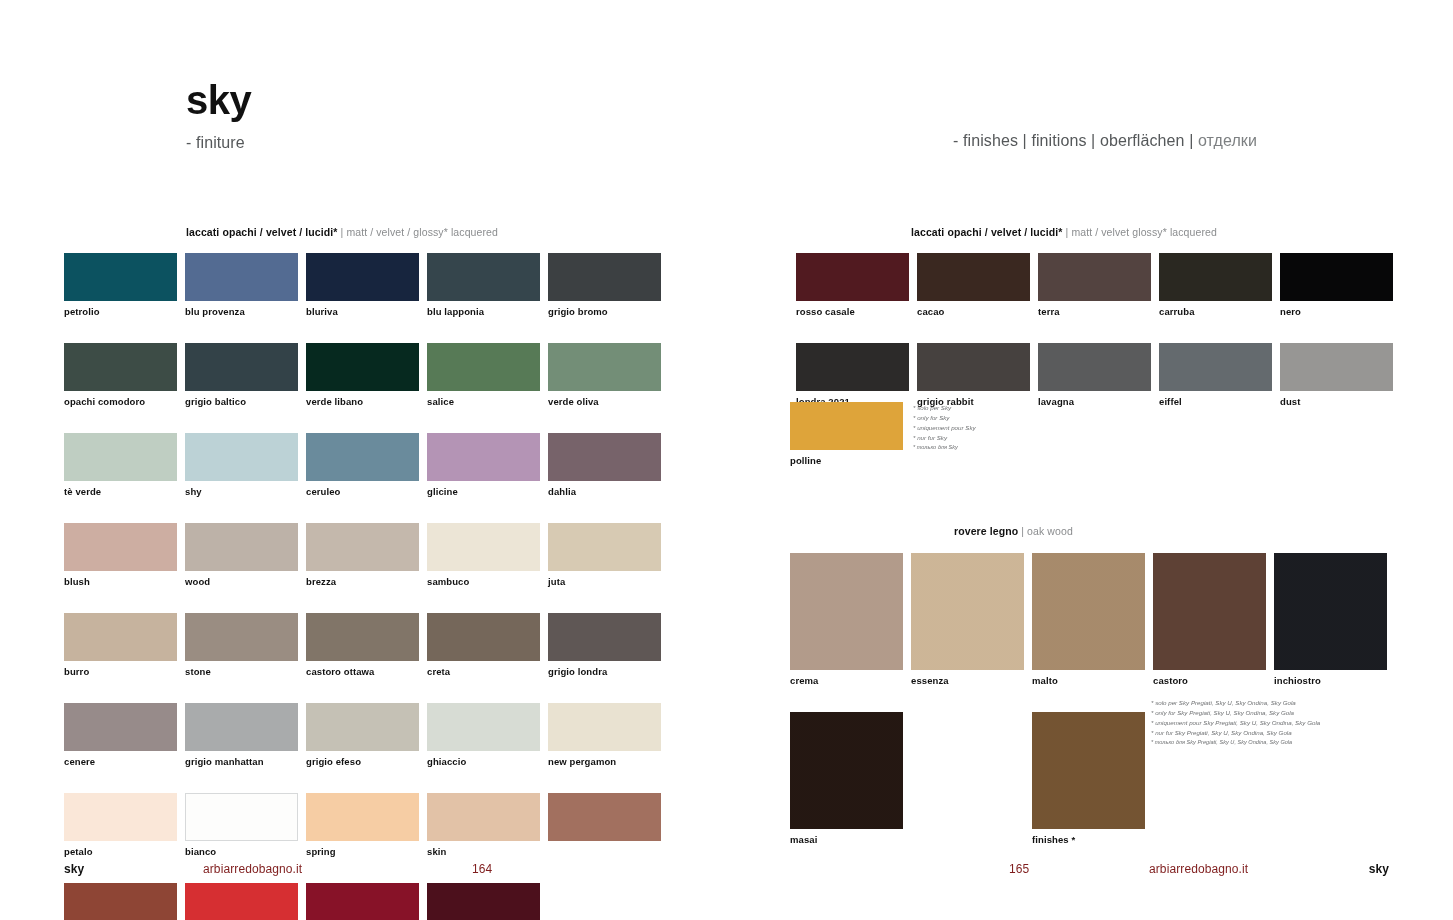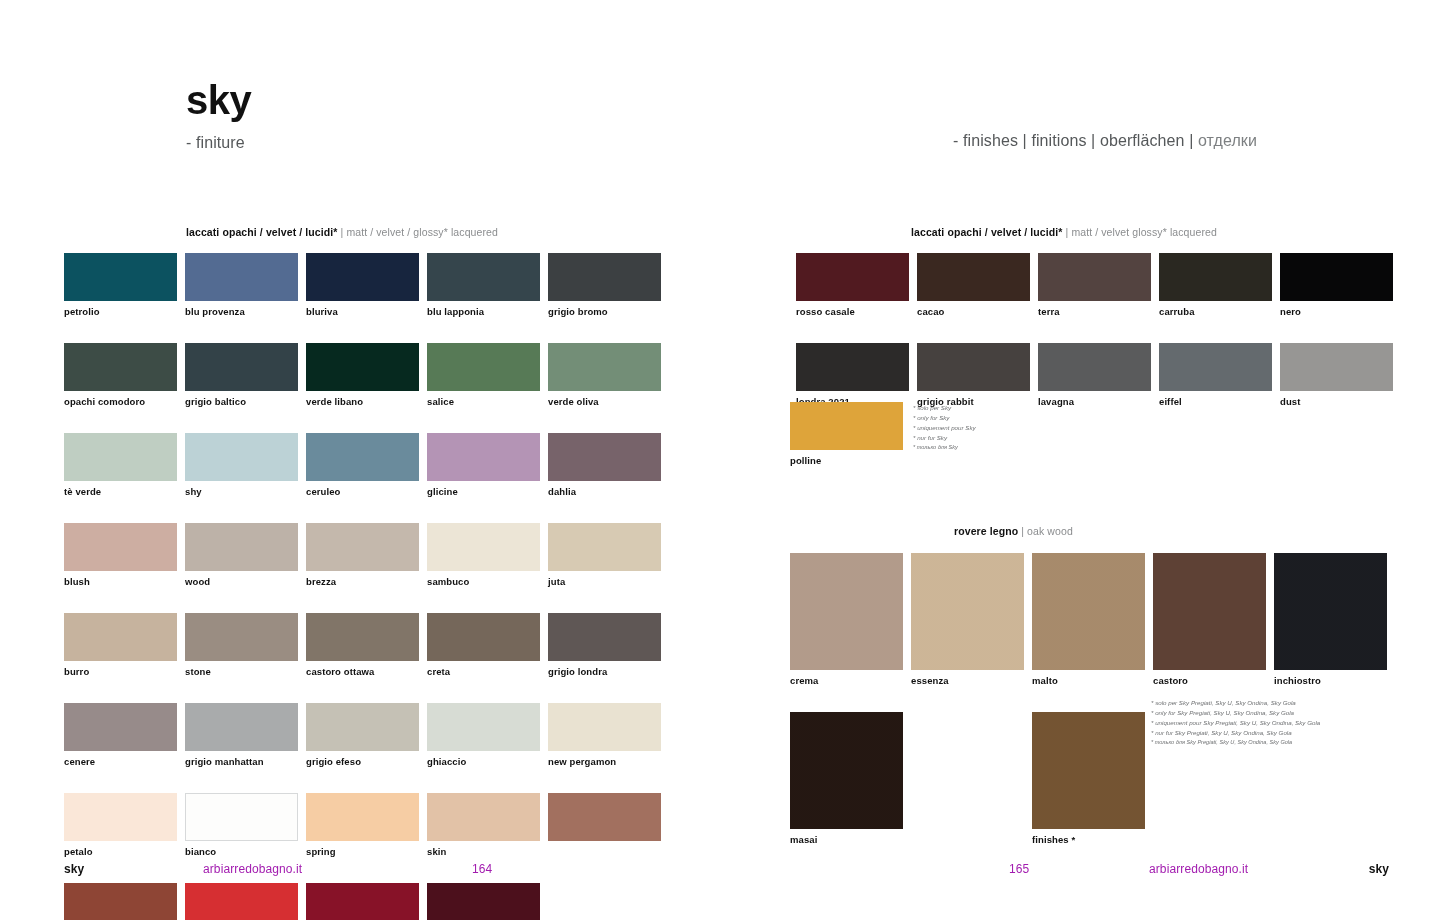--- a/index.html
+++ b/index.html
@@ -102,21 +102,21 @@
     font-style: italic;
     white-space: nowrap;
   }
   .note div:nth-child(5) { font-size: 5.6px; }
 
   
   .footer-item {
     position: absolute;
     bottom: 44px;
     font-size: 12px;
-    color: #a21caf;
+    color: #7f1d1d;
     letter-spacing: 0.1px;
   }
   .footer-item.bold { font-weight: bold; color: #111111; }
 </style>
 </head>
 <body>
 
 <div class="page">
 
   <div class="title-block">

